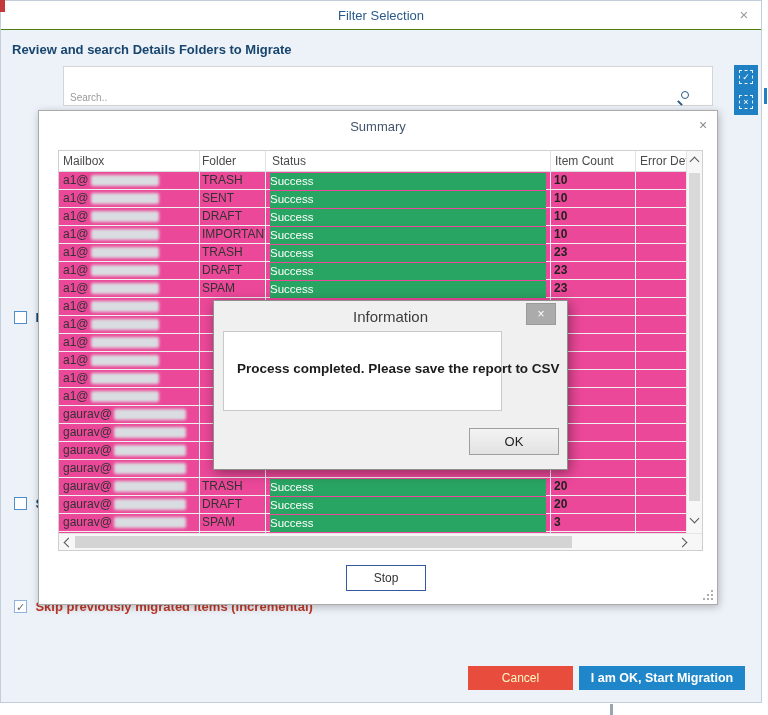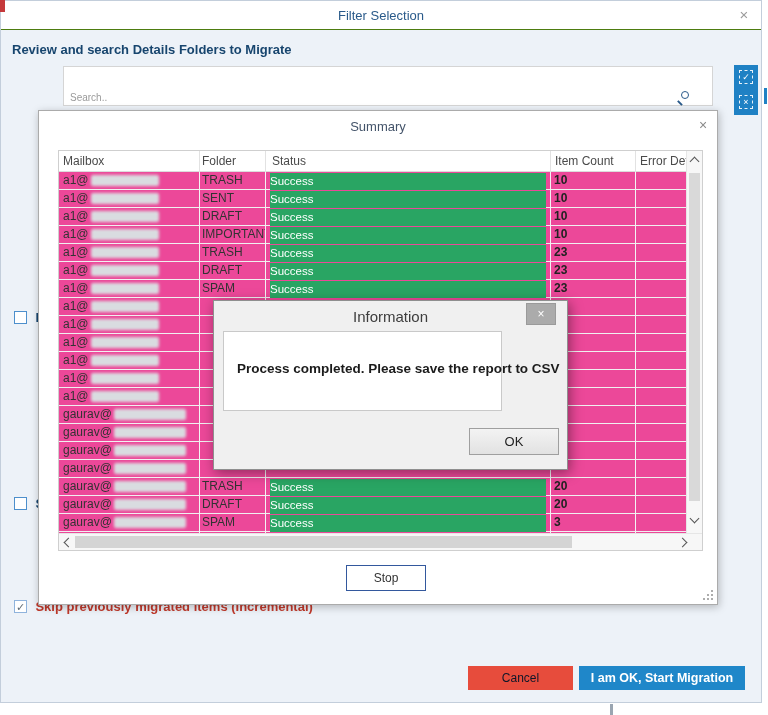--- a/index.html
+++ b/index.html
@@ -90,21 +90,21 @@
   .cbox.checked { border-color:#8fb3dc; }
   .opt-label {
     display:inline-block; vertical-align:middle; margin-left:4px;
     font-size:13px; font-weight:bold; color:#17456e; white-space:nowrap;
   }
   .opt-3 .opt-label { color:#c0392b; }
 
   
   .btn-cancel {
     position:absolute; left:467px; top:665px; width:105px; height:24px;
-    background:#e74c3c; color:#0f172a; font-size:12px; text-align:center; line-height:24px; cursor:pointer;
+    background:#e74c3c; color:#fef9c3; font-size:12px; text-align:center; line-height:24px; cursor:pointer;
   }
   .btn-start {
     position:absolute; left:578px; top:665px; width:166px; height:24px;
     background:#1f87c9; color:#fff; font-size:12.5px; font-weight:bold;
     text-align:center; line-height:24px; cursor:pointer;
   }
 
   
   .sum-dialog {
     position:absolute; left:38px; top:110px; width:680px; height:495px;

